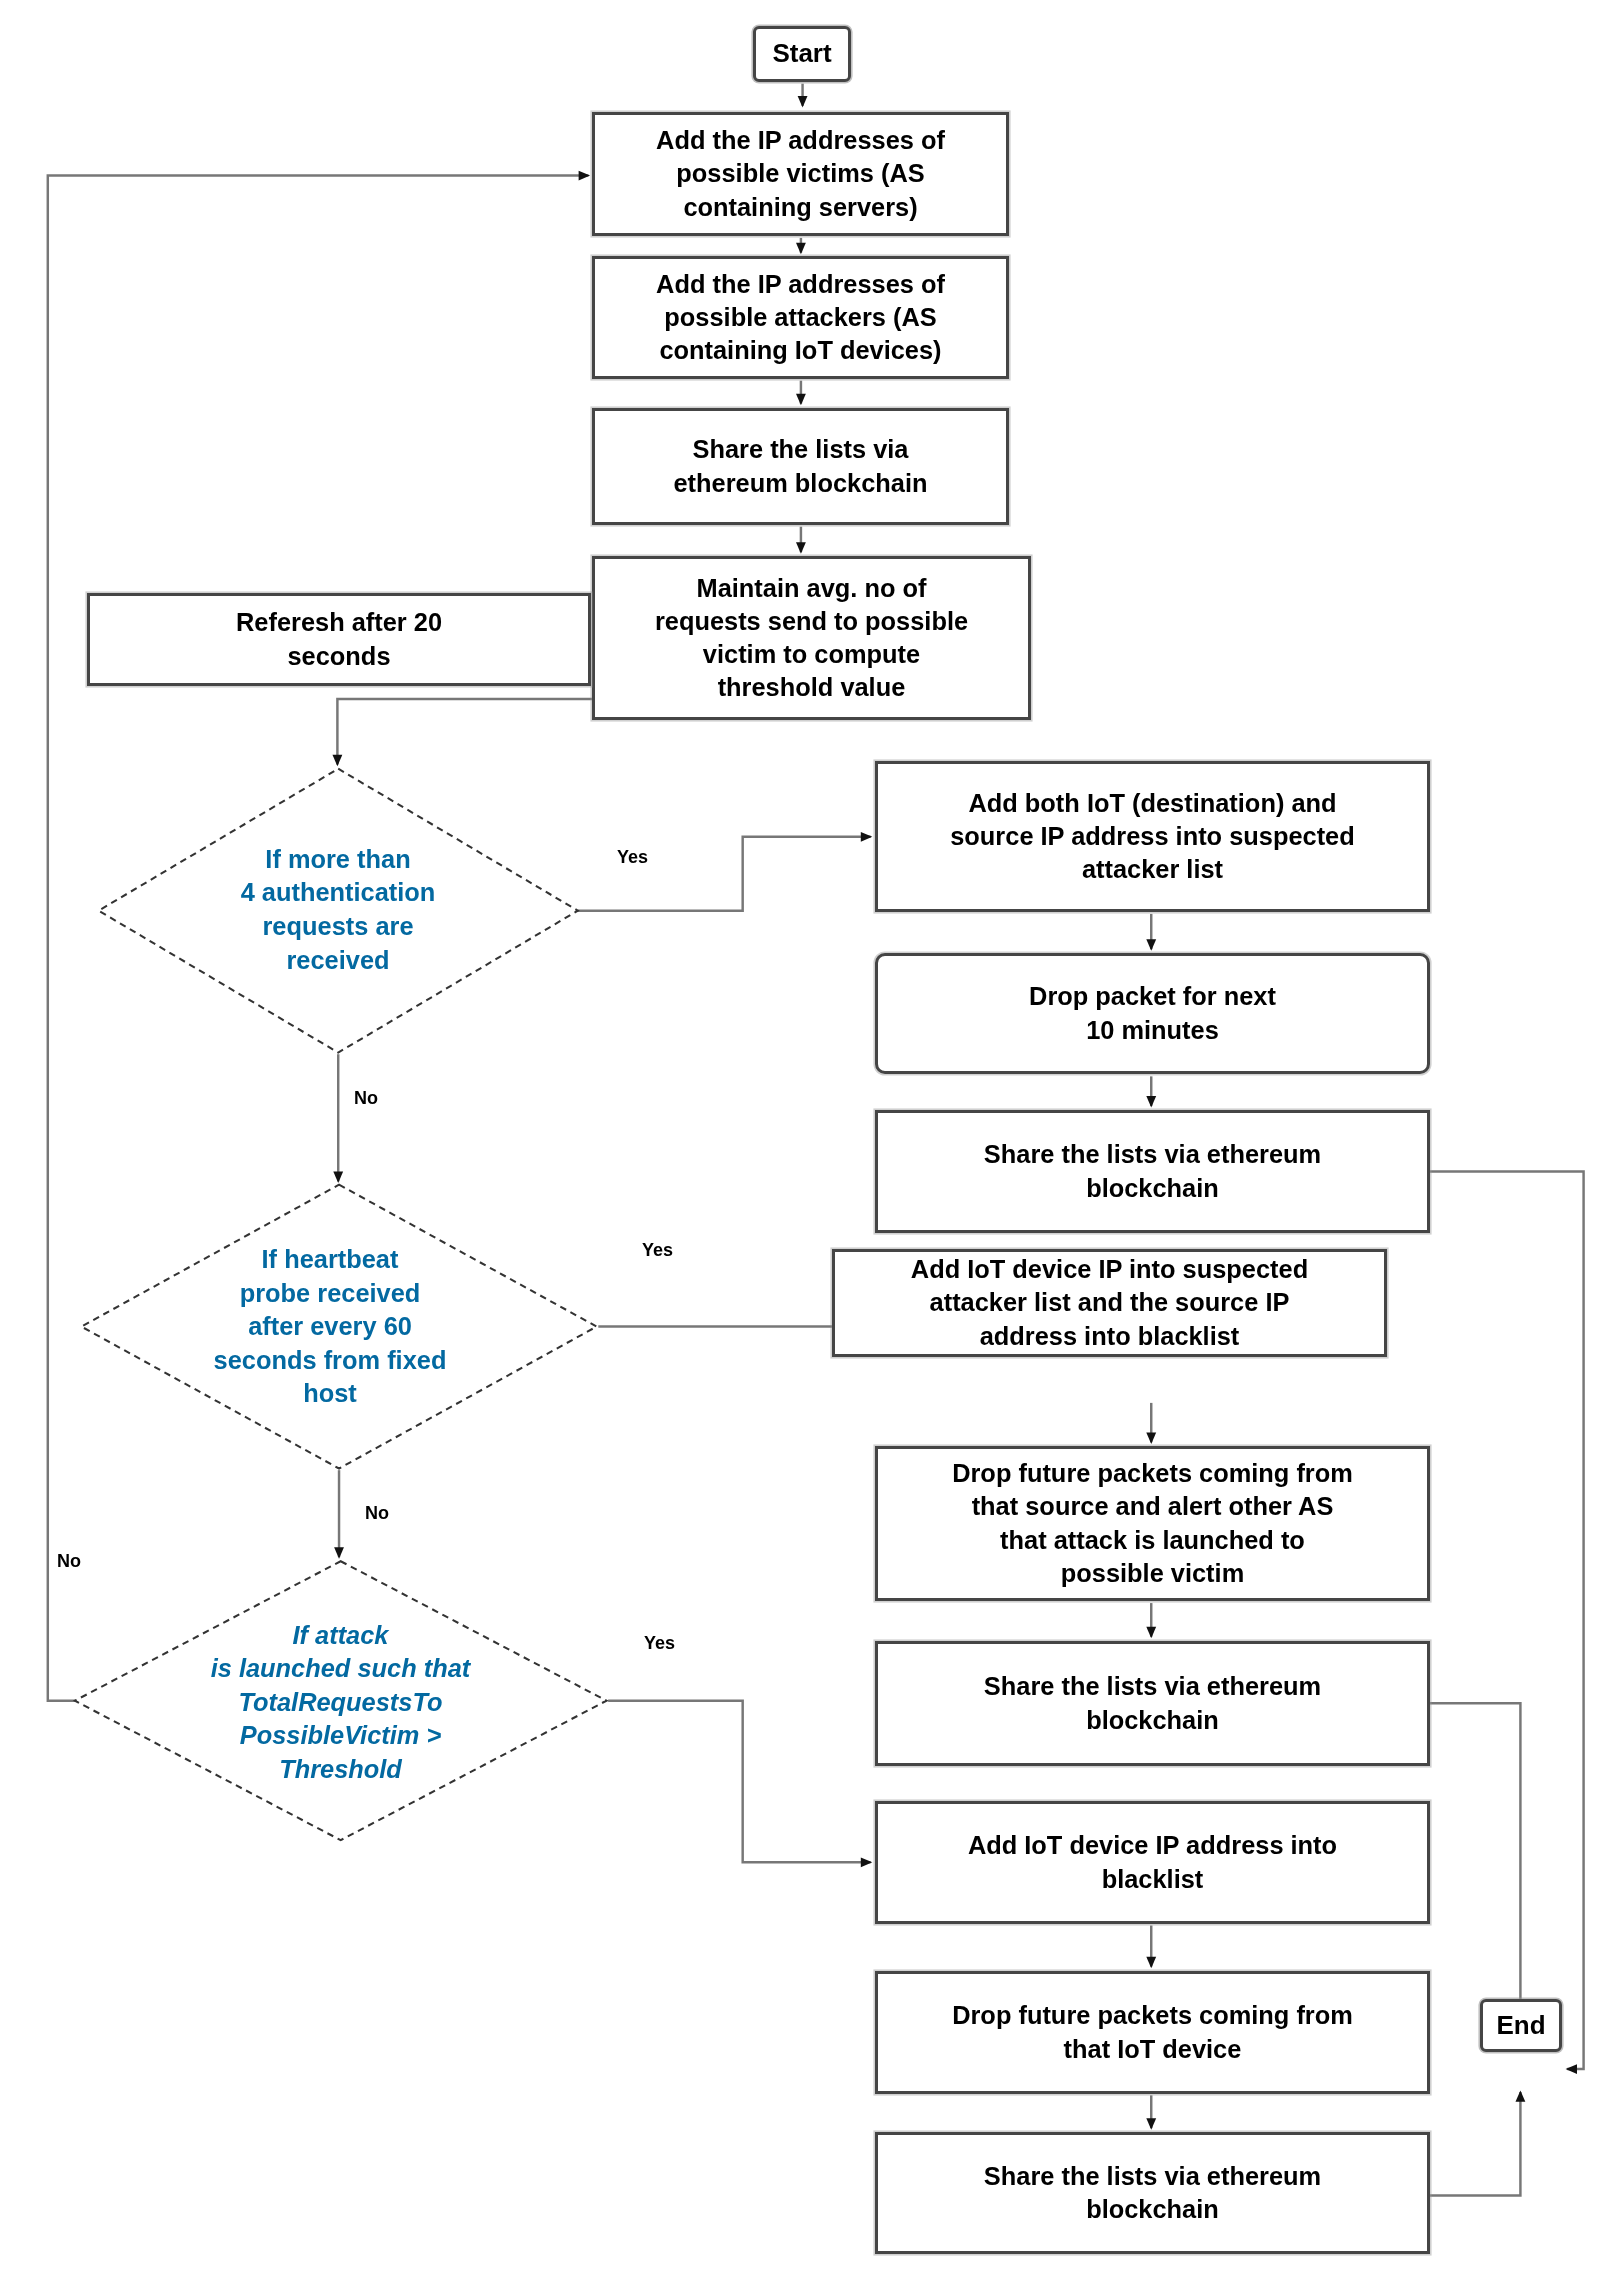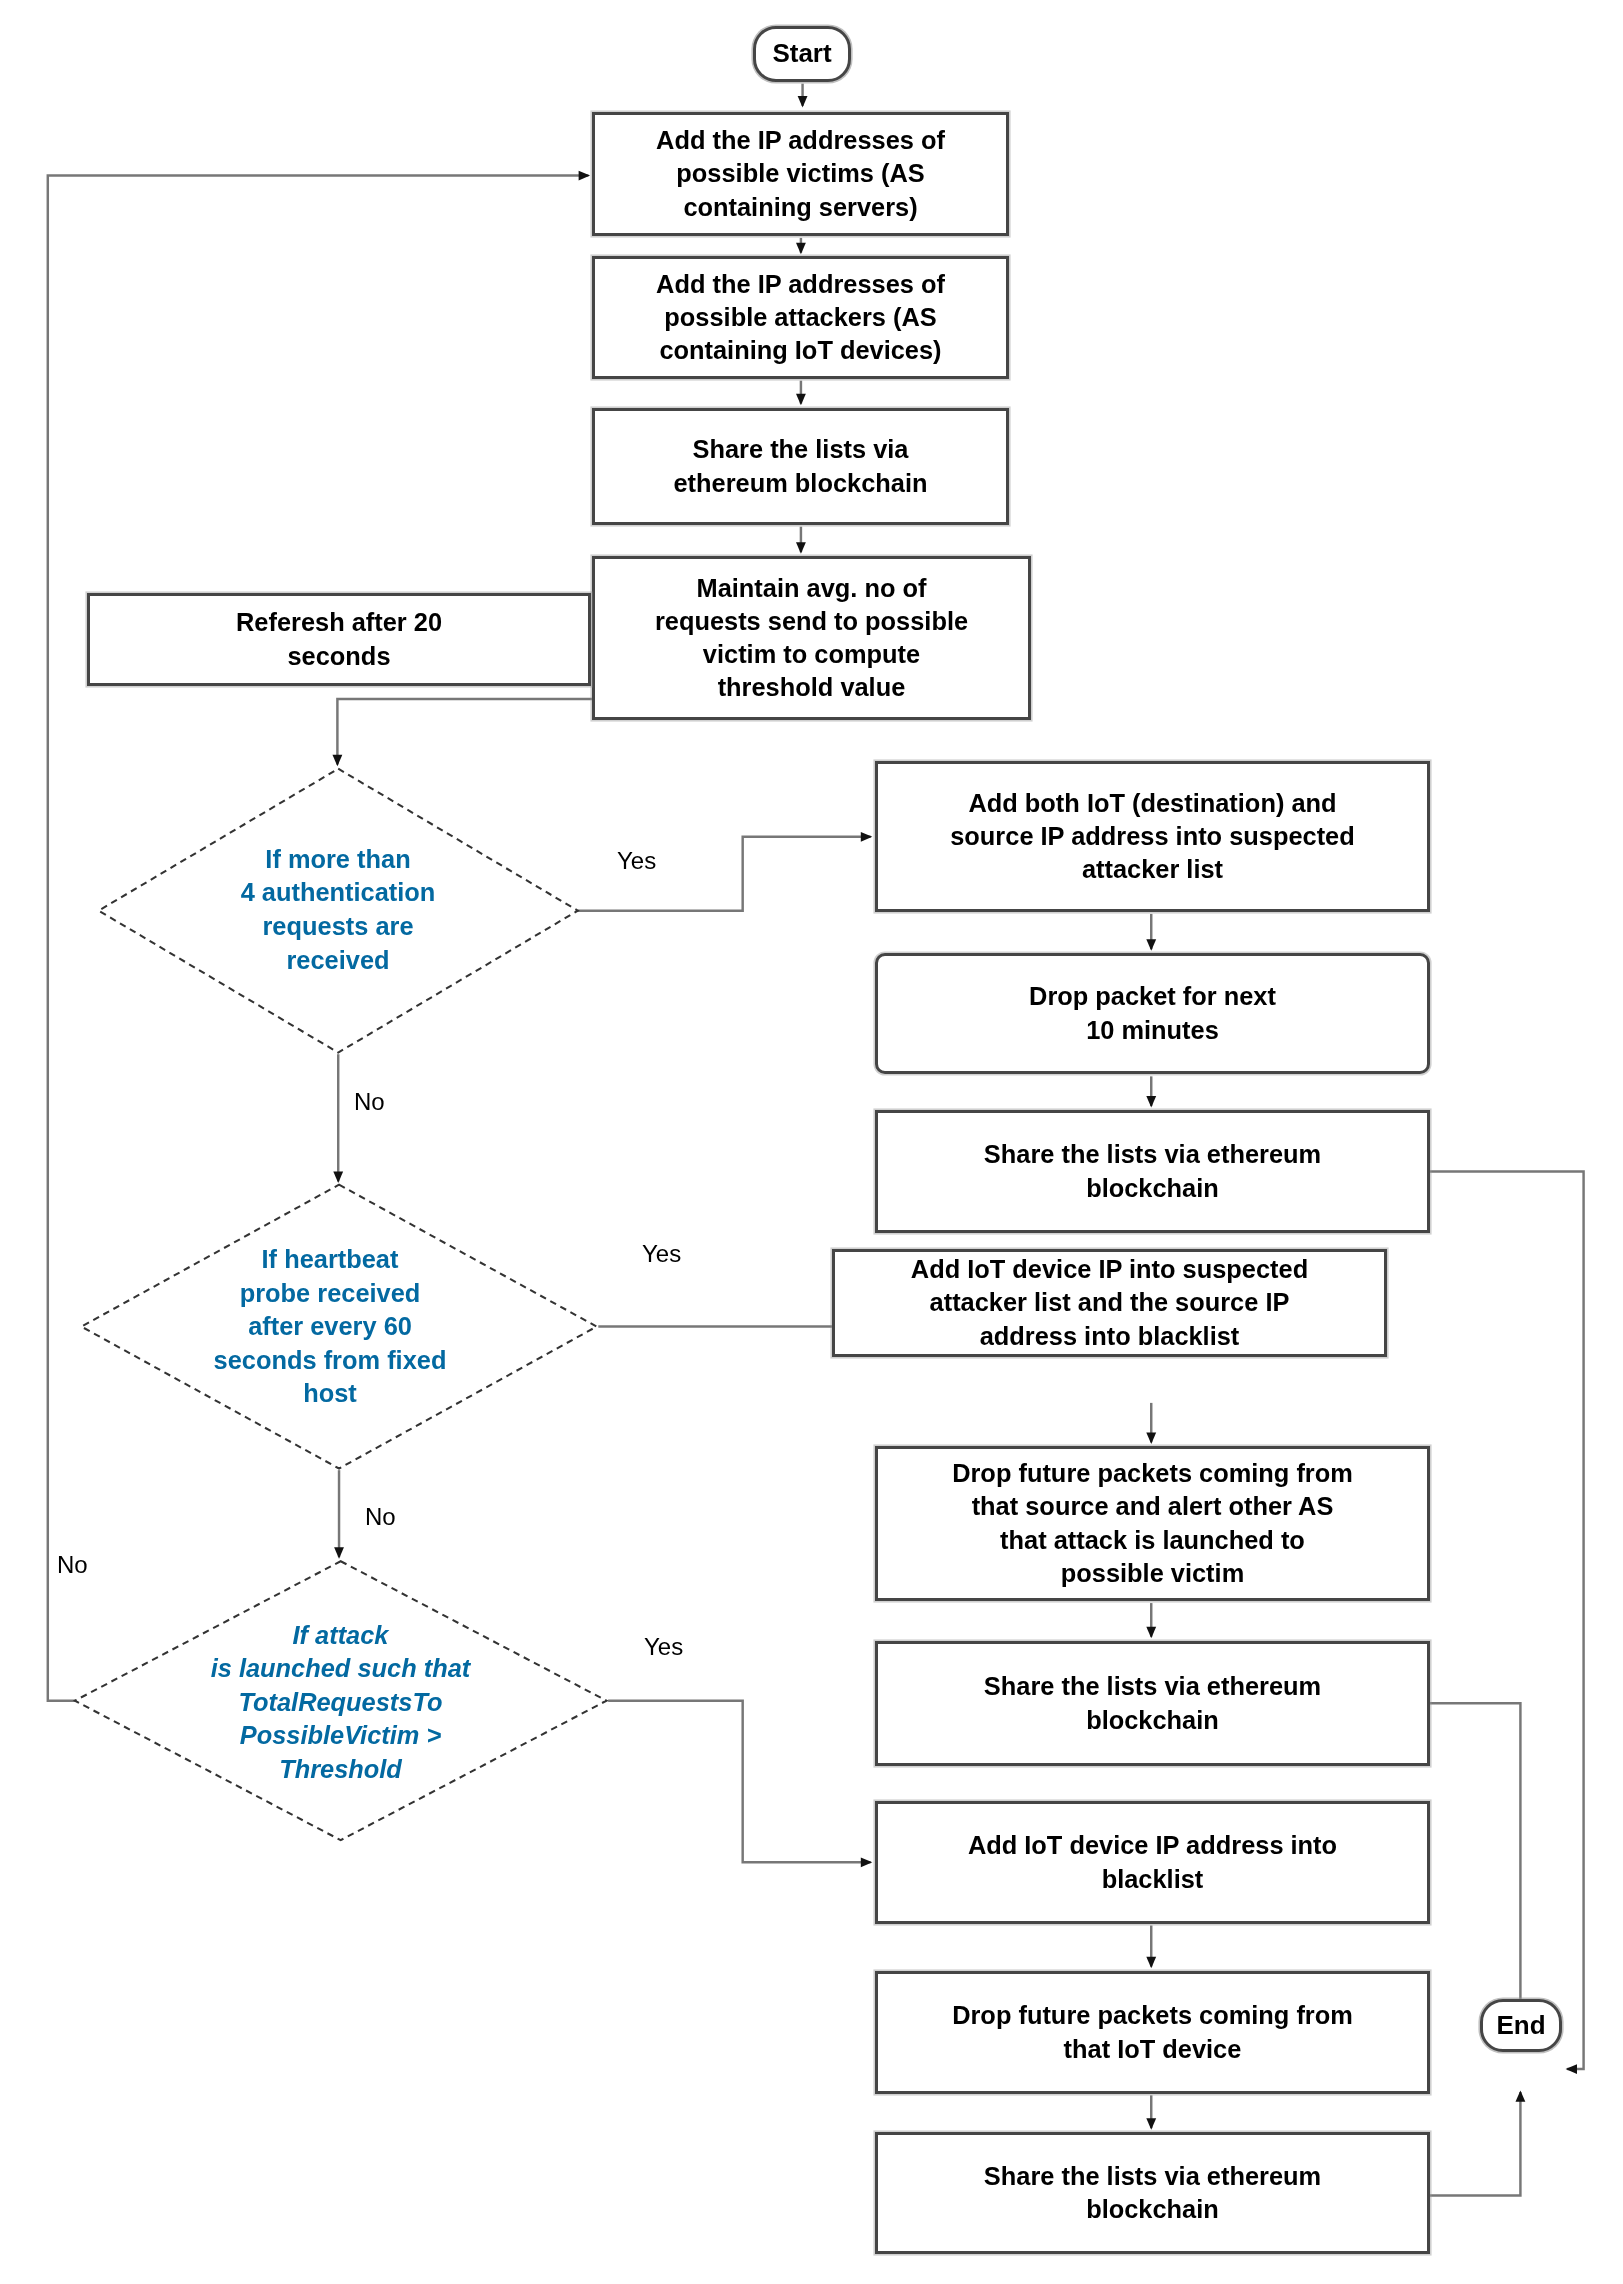--- a/index.html
+++ b/index.html
@@ -32,41 +32,41 @@
     align-items: center;
     justify-content: center;
     text-align: center;
     font-weight: bold;
     font-size: 25.4px;
     line-height: 1.3;
     color: #000000;
     white-space: pre-line;
   }
   .terminator {
-    border-radius: 23px;
+    border-radius: 6px;
     font-size: 26px;
     box-shadow: 0 0 0 1.6px rgba(150,150,150,0.6);
   }
   .dtext {
     position: absolute;
     display: flex;
     align-items: center;
     justify-content: center;
     text-align: center;
     font-weight: bold;
     font-size: 25.4px;
     line-height: 1.32;
     color: #0369a1;
     white-space: pre-line;
     pointer-events: none;
   }
   .elabel {
     position: absolute;
-    font-weight: normal;
-    font-size: 24px;
+    font-weight: bold;
+    font-size: 18px;
     color: #000000;
   }
   .edge {
     stroke: #777777;
     stroke-width: 3;
     fill: none;
   }
   .dshape {
     fill: #ffffff;
     stroke: #333333;

